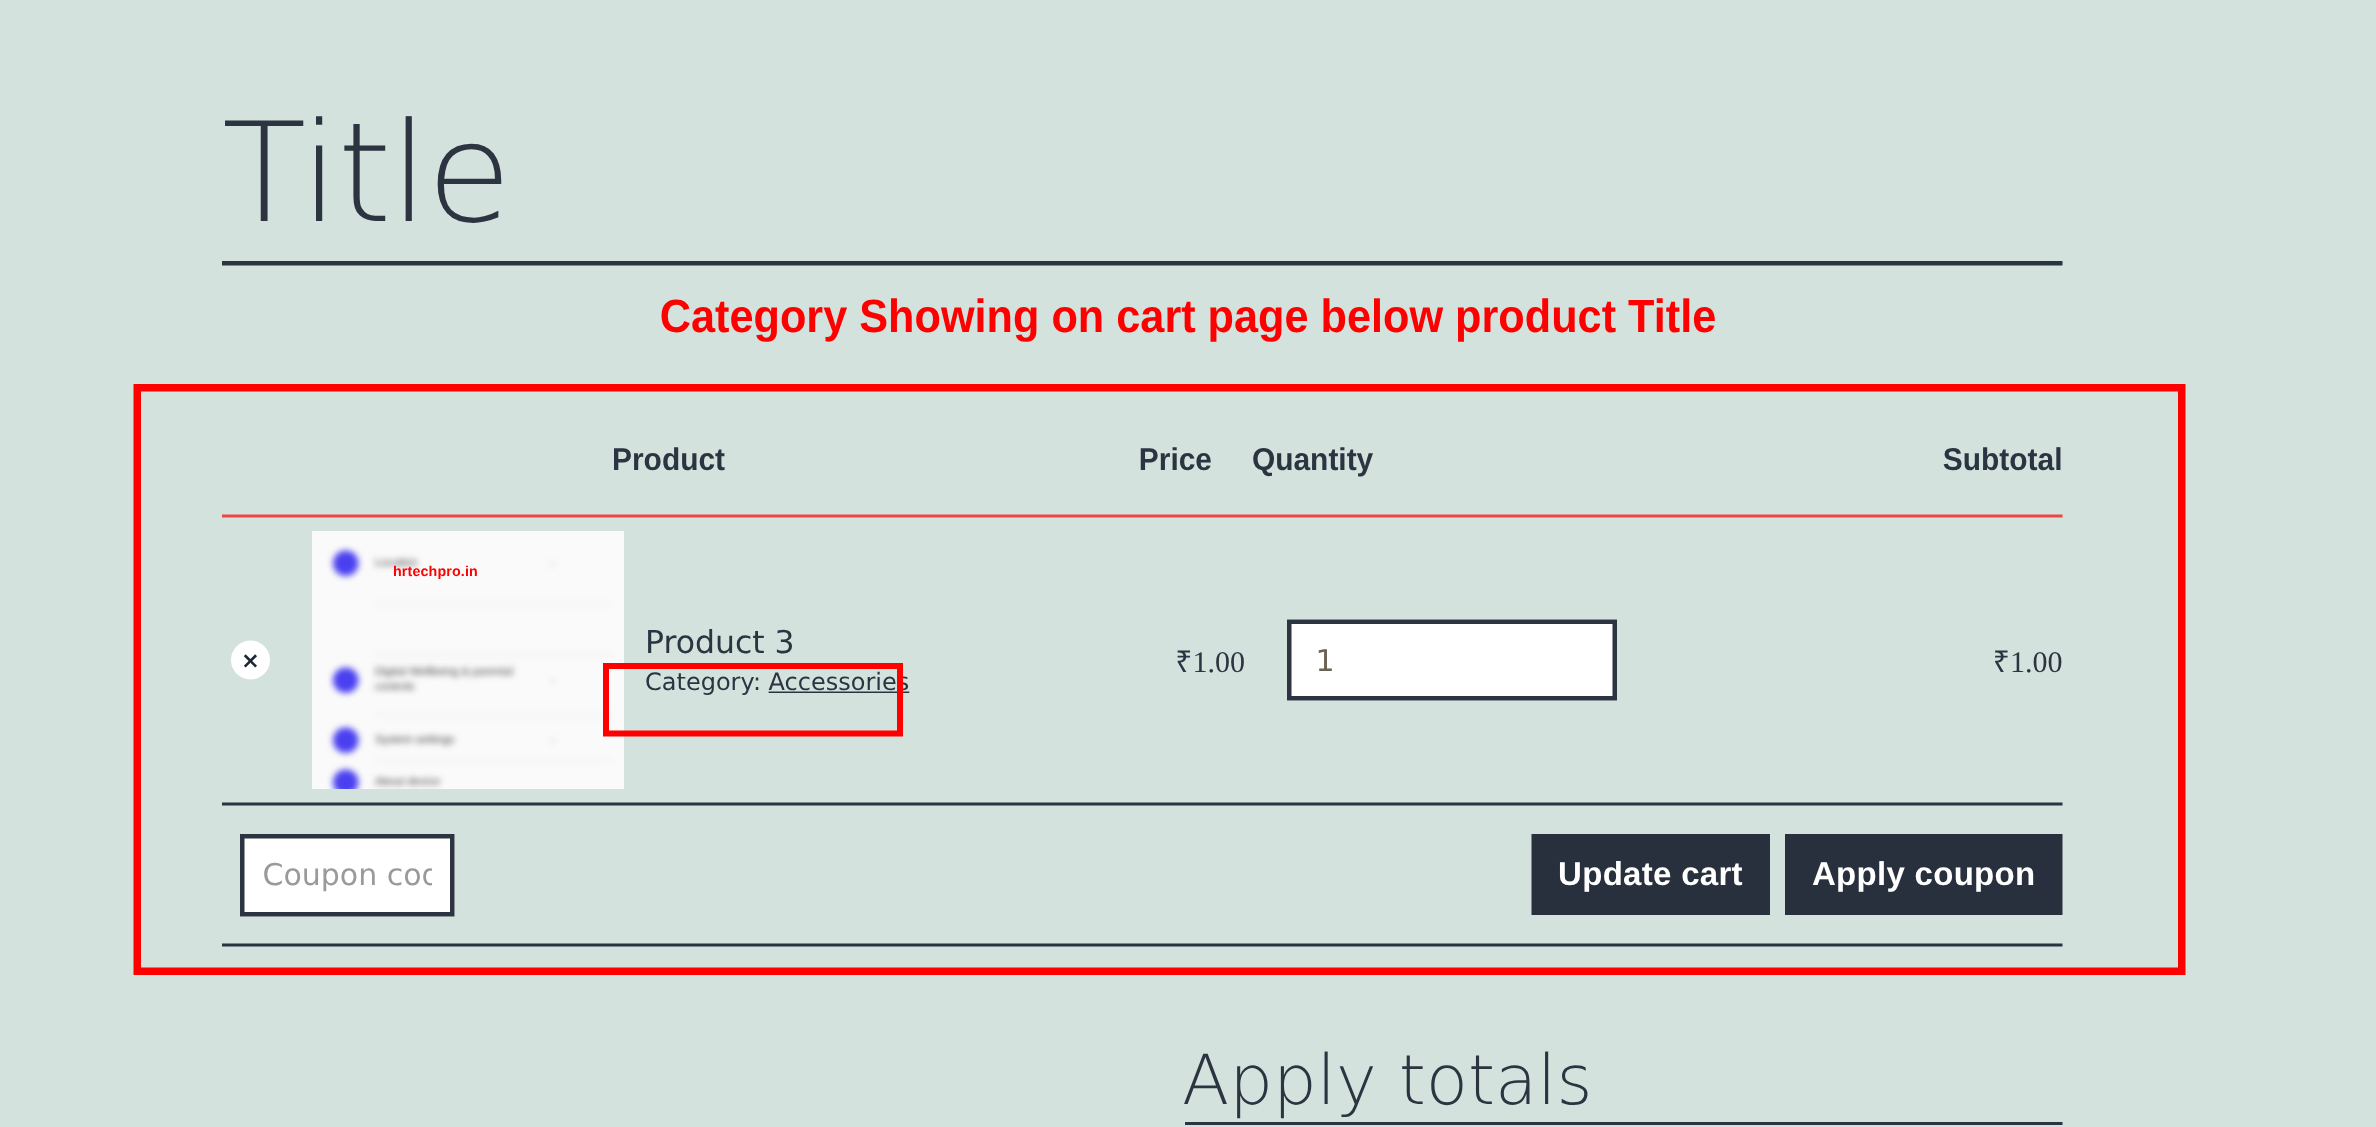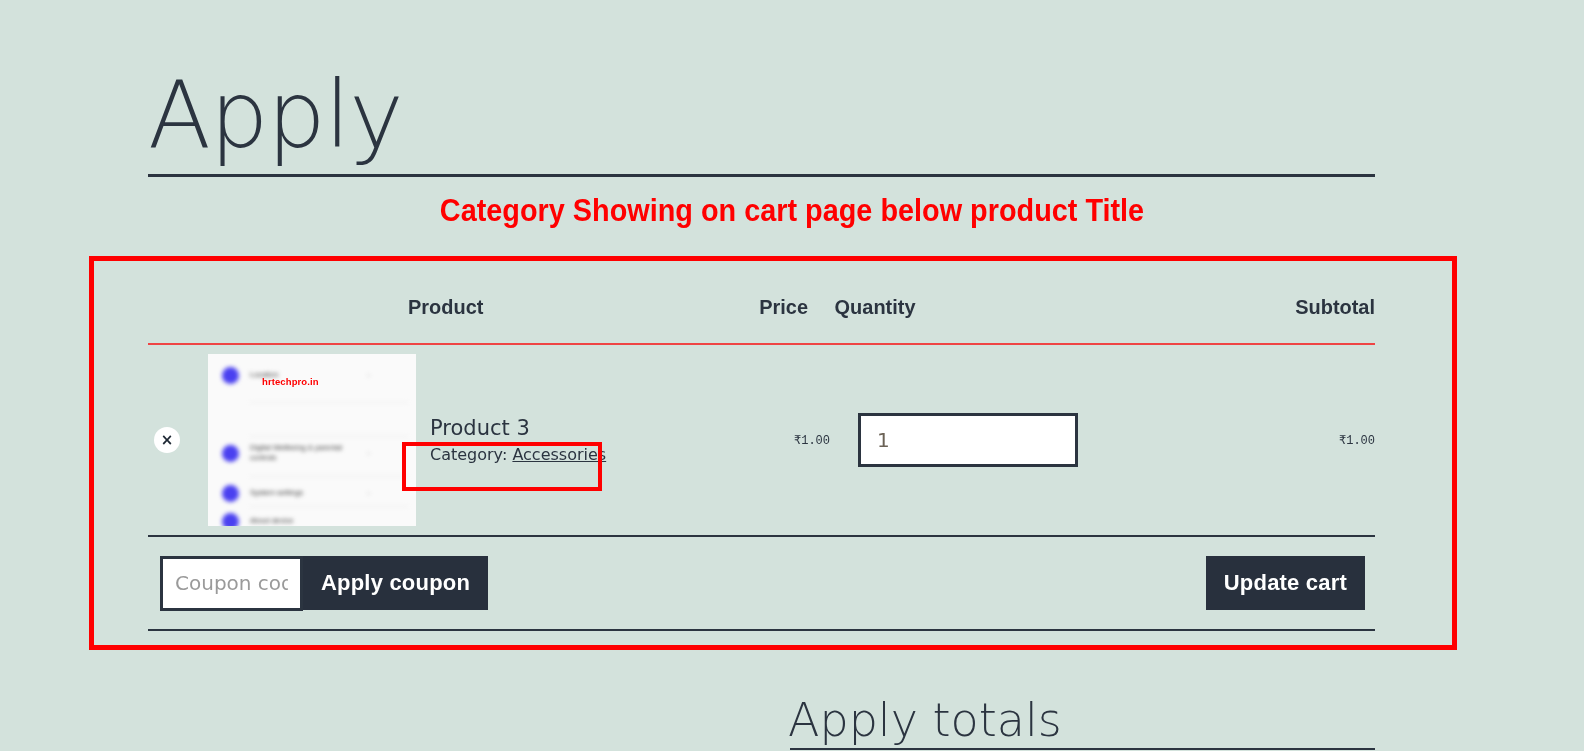--- a/index.html
+++ b/index.html
@@ -224,23 +224,23 @@
     left: 402px;
     top: 442px;
     width: 200px;
     height: 49px;
     border: 4px solid #ff0000;
     box-sizing: border-box;
     pointer-events: none;
   }
 
   .price-cell, .subtotal-cell {
-    font-size: 12px;
-    color: #2b3440;
-    font-family: Liberation Mono, monospace;
+    font-size: 20px;
+    color: #2b3440;
+    font-family: Liberation Serif, serif;
     text-align: right;
   }
 
   .qty-input {
     width: 220px;
     height: 54px;
     border: 3px solid #2b3440;
     background: #ffffff;
     font-size: 20px;
     color: #6b6256;
@@ -306,21 +306,21 @@
     width: 585px;
     height: 2px;
     background: #2b3440;
   }
 </style>
 </head>
 <body>
 
 <div class="page">
 
-  <h1 class="page-title">Apply</h1>
+  <h1 class="page-title">Title</h1>
   <div class="title-rule"></div>
 
   <div class="annotation-caption">Category Showing on cart page below product Title</div>
 
   <div class="annotation-box-outer"></div>
 
   <div class="cart-table">
 
     <div class="cart-head">
       <div class="th col-remove"></div>
@@ -383,22 +383,22 @@
 
       <div class="col-qty">
         <input class="qty-input" type="text" value="1" style="">
       </div>
 
       <div class="col-subtotal subtotal-cell">₹1.00</div>
     </div>
 
     <div class="cart-actions">
       <input class="coupon-input" type="text" placeholder="Coupon code" style="">
+      <button class="btn btn-update">Update cart</button>
       <button class="btn btn-apply">Apply coupon</button>
-      <button class="btn btn-update">Update cart</button>
     </div>
 
   </div>
 
   <div class="annotation-box-inner"></div>
 
   <h2 class="cart-totals-title">Apply totals</h2>
   <div class="totals-rule"></div>
 
 </div>

